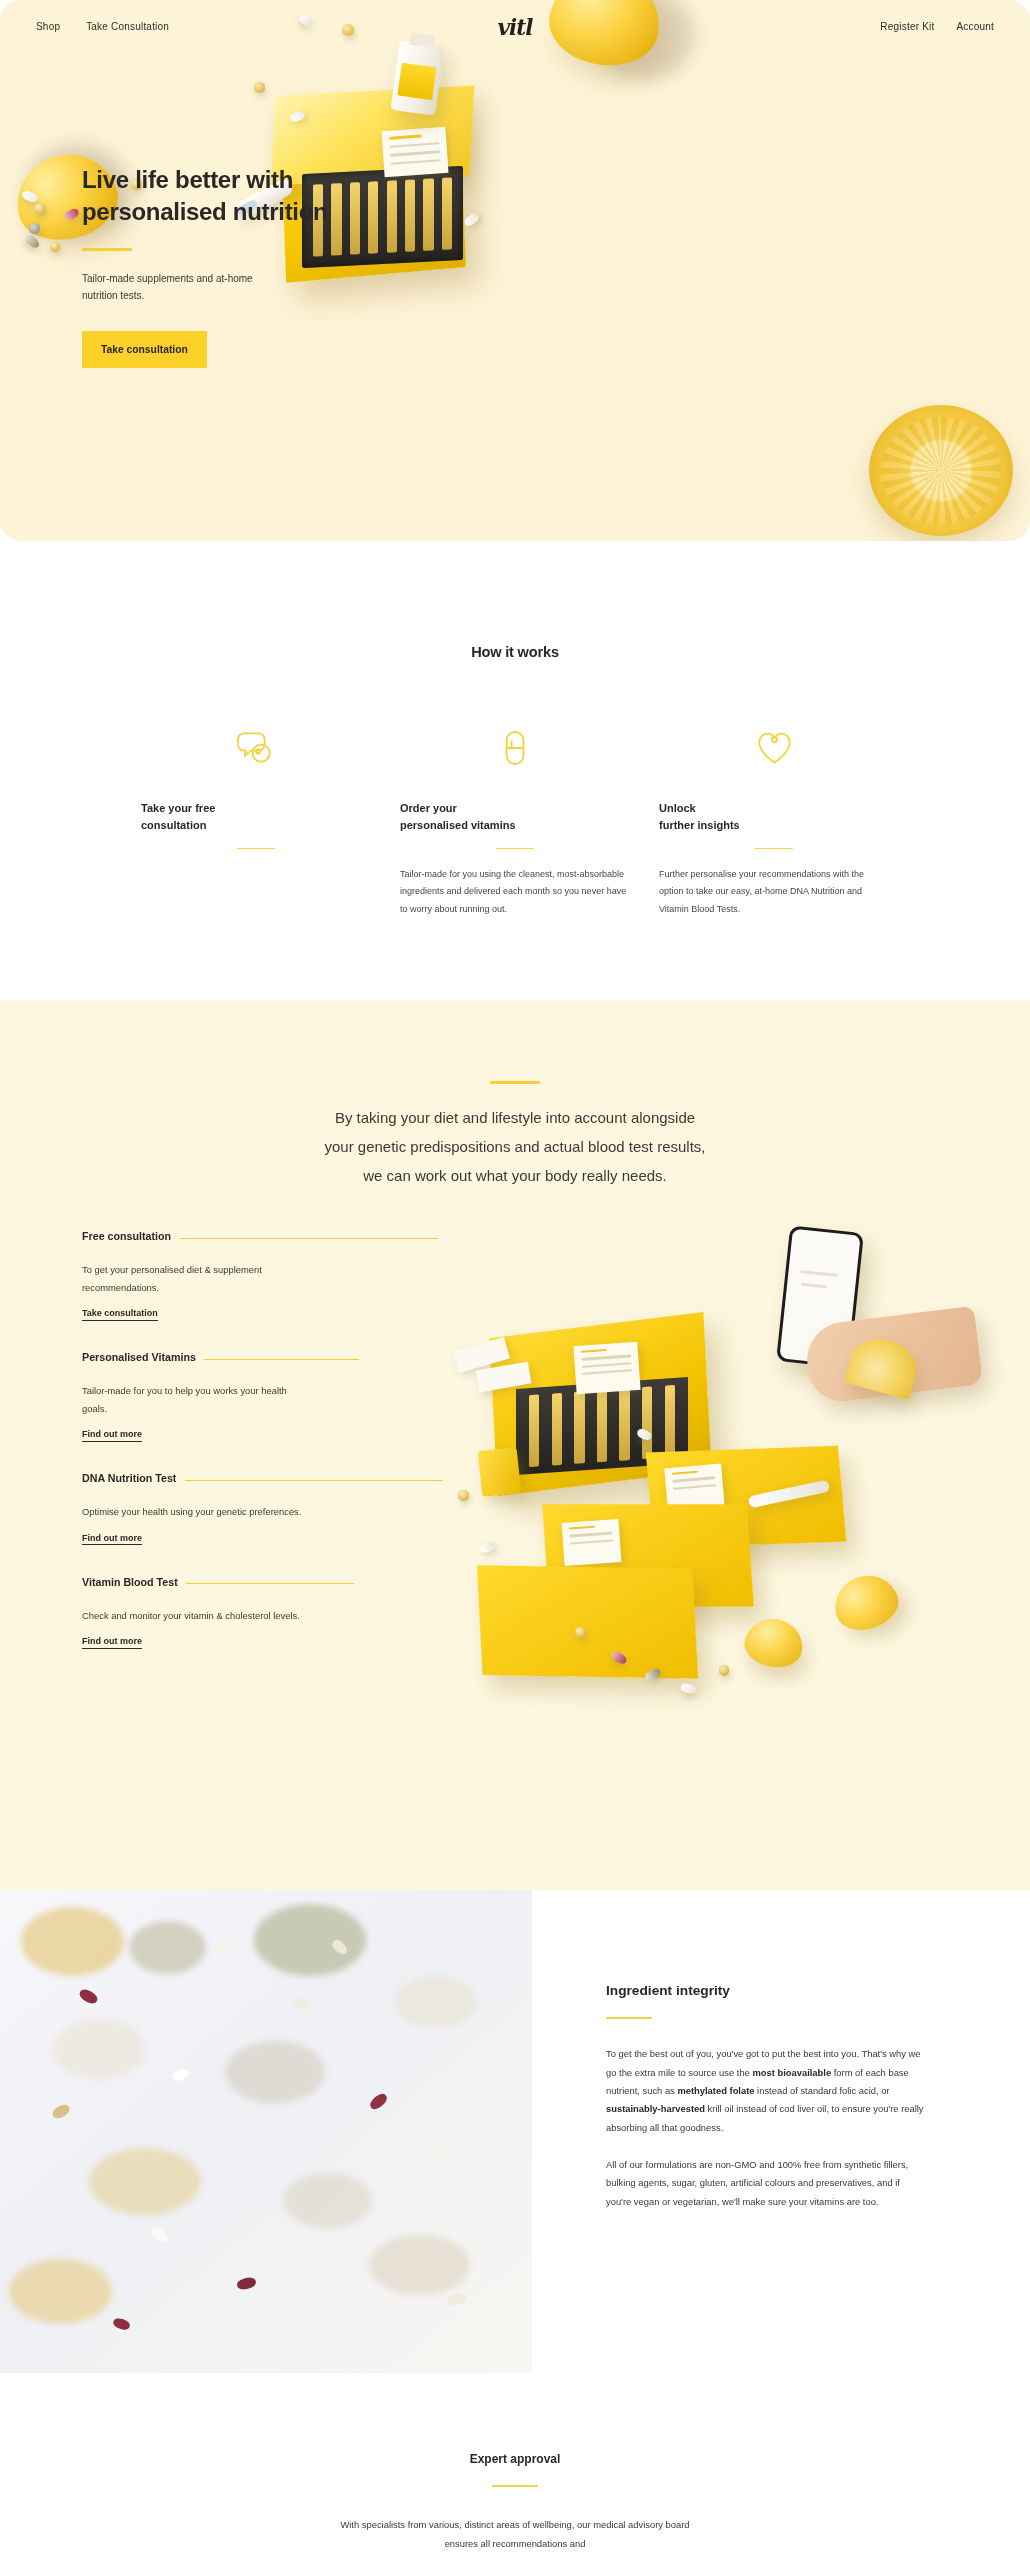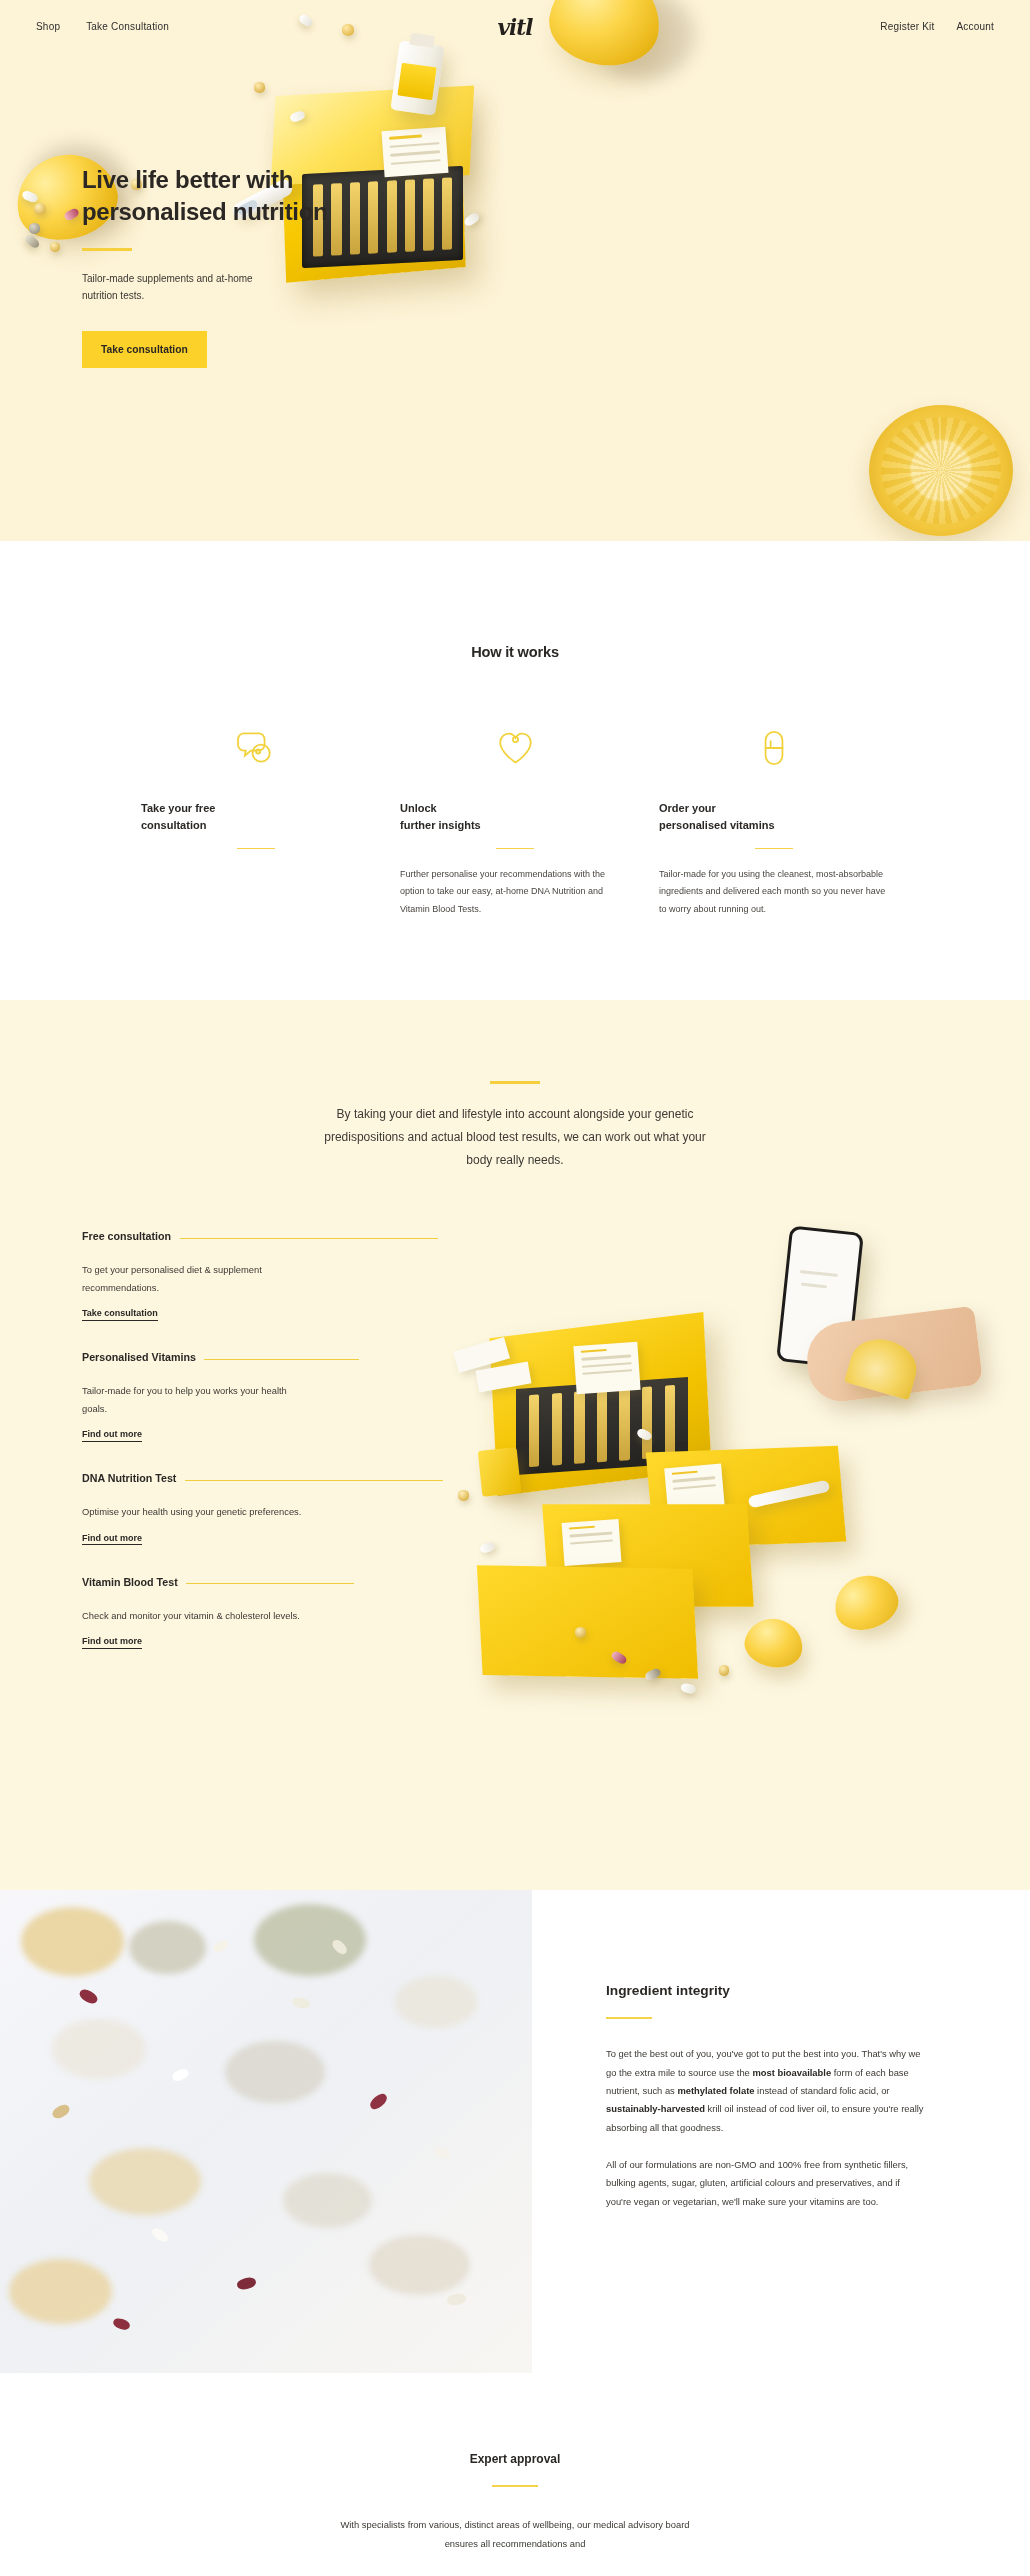--- a/index.html
+++ b/index.html
@@ -11,20 +11,21 @@
     -webkit-font-smoothing: antialiased;
   }
   .page { width: 1030px; position: relative; overflow: hidden; }
 
   
   .hero {
     position: relative;
     height: 541px;
     background: #fdf3d6;
     overflow: hidden;
+    border-radius: 21px;
   }
   .hero-bg { position: absolute; inset: 0; overflow: hidden; }
 
   
   .lemon {
     position: absolute;
     border-radius: 50% 50% 50% 50% / 58% 58% 42% 42%;
     background: radial-gradient(circle at 33% 28%, #ffef9f 0%, #fcd548 40%, #e9b617 78%, #cf9c0c 100%);
     box-shadow: 10.3px 13.7px 22px rgba(160,130,60,0.22);
   }
@@ -154,21 +155,21 @@
   .card-title {
     margin-top: 29px; font-size: 11px; font-weight: 800; color: #2a2724; line-height: 1.5;
   }
   .card-rule { width: 38px; height: 1.7px; background: #f5d44b; margin: 14.6px auto 16.3px; }
   .card-body { font-size: 9px; line-height: 1.95; color: #4a4641; }
 
   
   .complete { background: #fdf7e0; padding: 60px 0 0; position: relative; overflow: hidden; height: 890px; }
   .complete-intro { width: 386px; margin: 0 auto; text-align: center; position: relative; z-index: 5; }
   .complete-intro .h2 { font-size: 14.6px; }
-  .complete-body { font-size: 12px; line-height: 1.95; color: #3d3934; margin-top: 4px; }
+  .complete-body { font-size: 15px; line-height: 1.95; color: #3d3934; margin-top: 4px; }
 
   .accordion { position: absolute; left: 82px; top: 230px; width: 627px; z-index: 6; }
   .acc-item { margin-bottom: 8.6px; }
   .acc-head {
     display: flex; align-items: flex-end; cursor: pointer; padding-bottom: 5.2px;
   }
   .acc-title { font-size: 10.7px; font-weight: 800; color: #2a2724; white-space: nowrap; }
   .acc-line { flex: 1; height: 1.3px; background: #f0cf3f; margin-left: 8.6px; margin-bottom: 3.4px; }
   .acc-desc { font-size: 9.4px; line-height: 1.85; color: #3d3934; margin-top: 13.7px; max-width: 223px; }
   .acc-link {
@@ -357,47 +358,47 @@
         </div>
         <h3 class="card-title">
           <span>Take your free</span><br>
           <span>consultation</span>
         </h3>
         <div class="card-rule"></div>
       </div>
 
       <div class="card">
         <div class="card-icon">
+          <svg width="22" height="38" viewBox="0 0 26 44" fill="none" stroke="#f2d23c" stroke-width="2.1" stroke-linecap="round">
+            <rect x="3" y="3" width="20" height="38" rx="10"></rect>
+            <path d="M3 22h20"></path>
+            <path d="M9 14v7"></path>
+          </svg>
+        </div>
+        <h3 class="card-title">
+          <span>Order your</span><br>
+          <span>personalised vitamins</span>
+        </h3>
+        <div class="card-rule"></div>
+        <p class="card-body">Tailor-made for you using the cleanest, most-absorbable ingredients and delivered each month so you never have to worry about running out.</p>
+      </div>
+
+      <div class="card">
+        <div class="card-icon">
           <svg width="39" height="36" viewBox="0 0 46 42" fill="none" stroke="#f2d23c" stroke-width="2.1" stroke-linecap="round">
             <path d="M23 38C23 38 5 26.5 5 14.5 5 8.2 9.6 4 15 4c3.6 0 6.5 2 8 5 1.5-3 4.4-5 8-5 5.4 0 10 4.2 10 10.5C41 26.5 23 38 23 38z"></path>
             <circle cx="23" cy="11" r="3"></circle>
           </svg>
         </div>
         <h3 class="card-title">
           <span>Unlock</span><br>
           <span>further insights</span>
         </h3>
         <div class="card-rule"></div>
         <p class="card-body">Further personalise your recommendations with the option to take our easy, at-home DNA Nutrition and Vitamin Blood Tests.</p>
-      </div>
-
-      <div class="card">
-        <div class="card-icon">
-          <svg width="22" height="38" viewBox="0 0 26 44" fill="none" stroke="#f2d23c" stroke-width="2.1" stroke-linecap="round">
-            <rect x="3" y="3" width="20" height="38" rx="10"></rect>
-            <path d="M3 22h20"></path>
-            <path d="M9 14v7"></path>
-          </svg>
-        </div>
-        <h3 class="card-title">
-          <span>Order your</span><br>
-          <span>personalised vitamins</span>
-        </h3>
-        <div class="card-rule"></div>
-        <p class="card-body">Tailor-made for you using the cleanest, most-absorbable ingredients and delivered each month so you never have to worry about running out.</p>
       </div>
 
     </div>
   </section>
 
   <section class="complete">
 
     <div class="complete-intro">
       <div class="rule center"></div>
       <p class="complete-body">By taking your diet and lifestyle into account alongside your genetic predispositions and actual blood test results, we can work out what your body really needs.</p>

